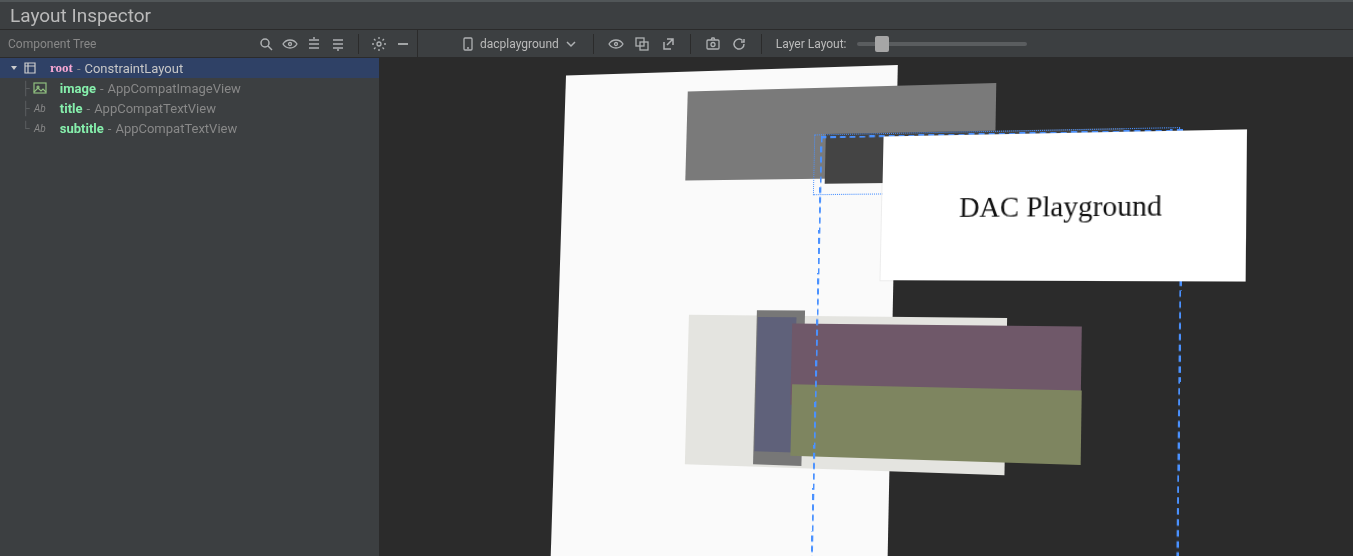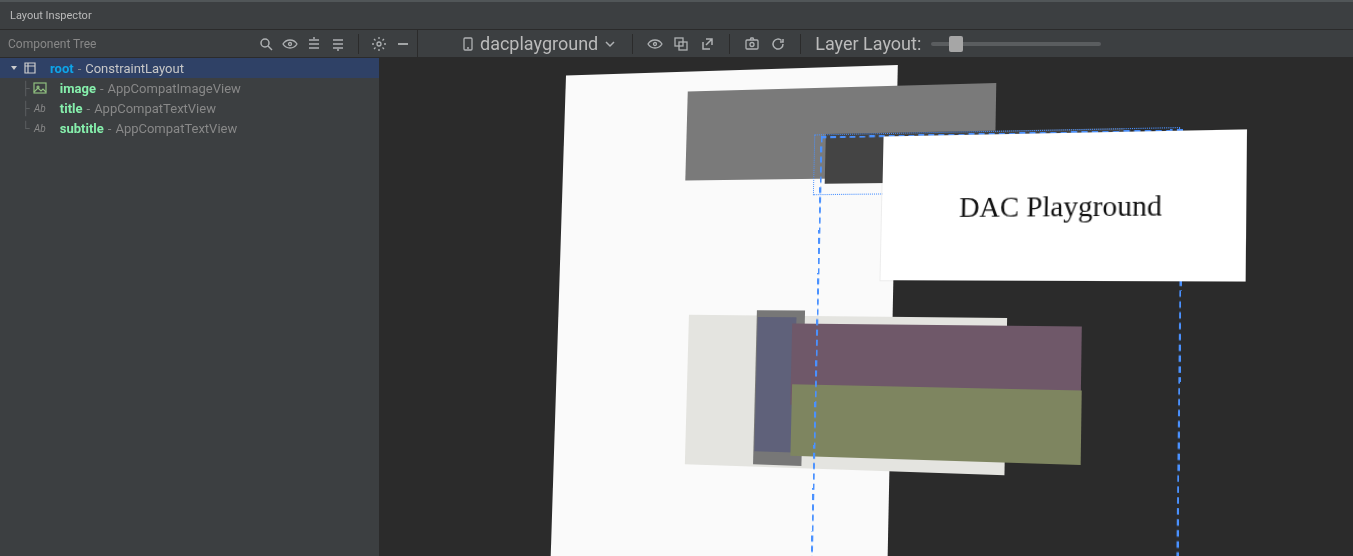--- a/index.html
+++ b/index.html
@@ -13,21 +13,21 @@
   position: relative;
 }
 .titlebar {
   height: 30px;
   background: #3c3f41;
   border-top: 2px solid #515658;
   border-bottom: 1px solid #2b2b2b;
   display: flex;
   align-items: center;
   padding: 0 10px;
-  font-size: 11px;
+  font-size: 19px;
   color: #bababa;
 }
 .toolbar-row {
   height: 28px;
   background: #3c3f41;
   border-bottom: 1px solid #2b2b2b;
   display: flex;
   align-items: center;
   gap: 32px;
 }
@@ -51,21 +51,21 @@
 .vsep { width: 1px; height: 20px; background: #2b2b2b; margin: 0 4px; }
 .ico { width: 16px; height: 16px; display: inline-flex; align-items: center; justify-content: center; color: #aeb1b3; cursor: pointer; }
 .ico svg { width: 16px; height: 16px; }
 .main-tools {
   display: flex;
   align-items: center;
   gap: 10px;
   padding: 0 10px;
   height: 100%;
   flex: 1;
-  font-size: 18px;
+  font-size: 12px;
   color: #bbb;
 }
 .process-sel {
   display: flex;
   align-items: center;
   gap: 4px;
   cursor: pointer;
 }
 .slider-label { color: #bbb; }
 .slider-track {
@@ -100,21 +100,21 @@
   align-items: center;
   height: 20px;
   padding: 0 8px;
 }
 .tree .row.sel { background: #2f4166; color: #fff; }
 .tree .row .chev { width: 12px; display:inline-flex; margin-right:2px; }
 .tree .depth0 { padding-left: 8px; }
 .tree .depth1 { padding-left: 22px; }
 .tree .node-ico { width: 16px; height: 16px; display:inline-flex; align-items:center; justify-content:center; margin-right: 12px; font-style: italic; }
 .node-name { font-weight: bold; color: #86efac; }
-.row.sel .node-name { color: #0ea5e9; }
+.row.sel .node-name { color: #f9a8d4; font-family: Liberation Serif, serif; }
 .node-sep { color: #888; margin: 0 4px; }
 .node-type { color: #888; }
 .row.sel .node-type { color: #c7c7c7; }
 .tree-line { color:#5a5d5f; font-family: monospace; margin-right:2px; }
 .viewer {
   flex: 1;
   position: relative;
   background: #2b2b2b;
   overflow: hidden;
 }

